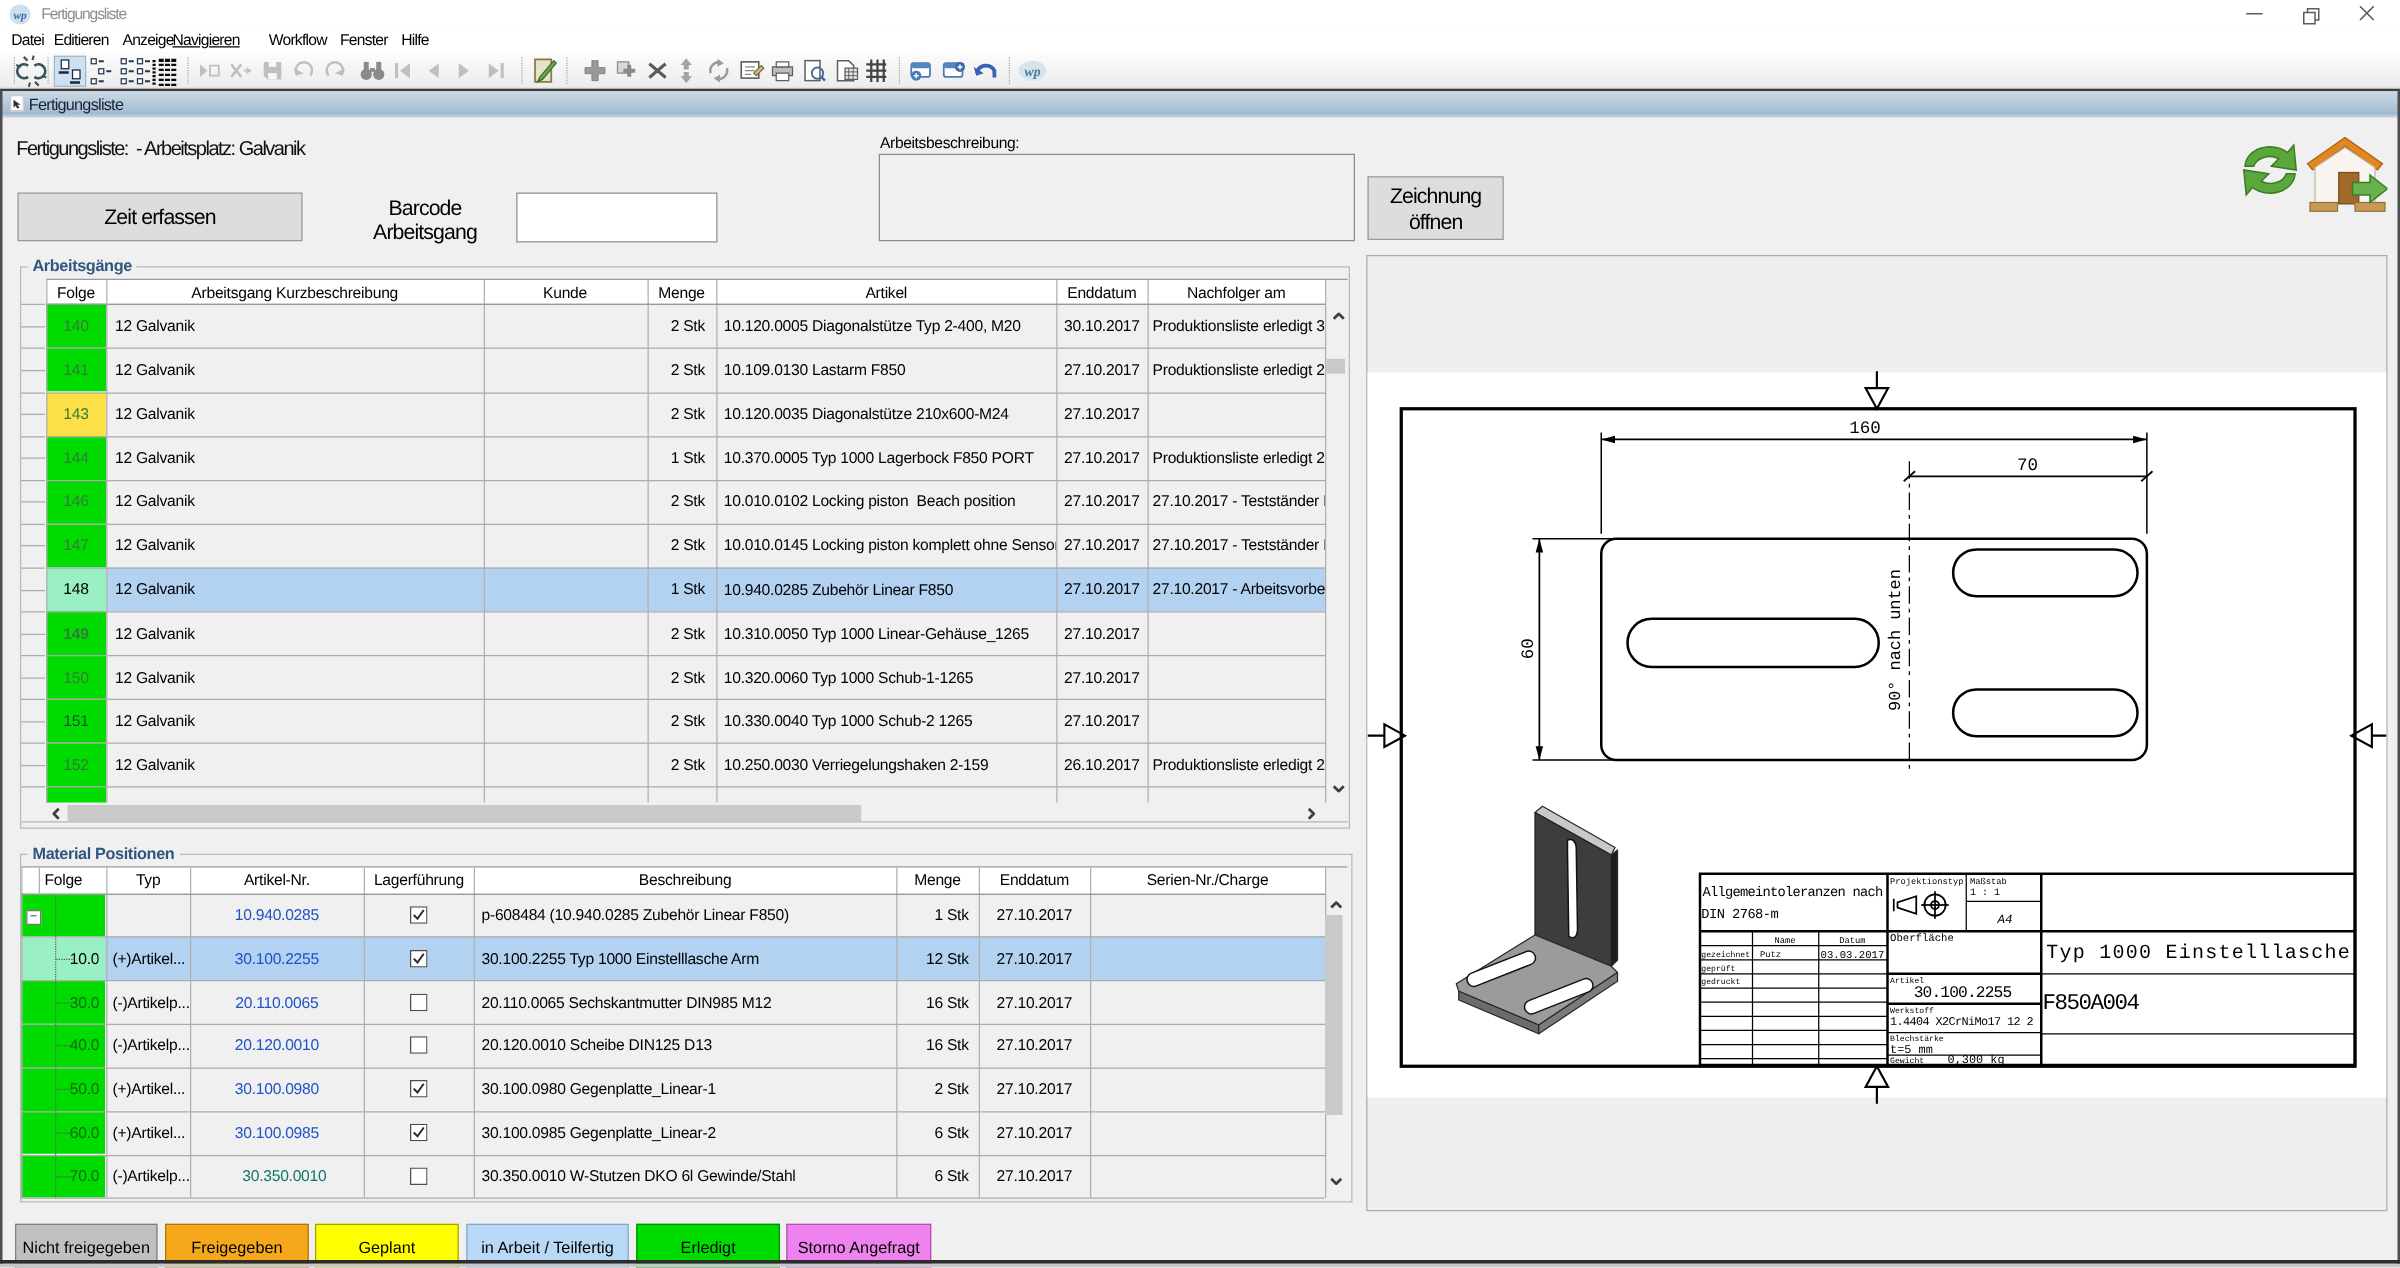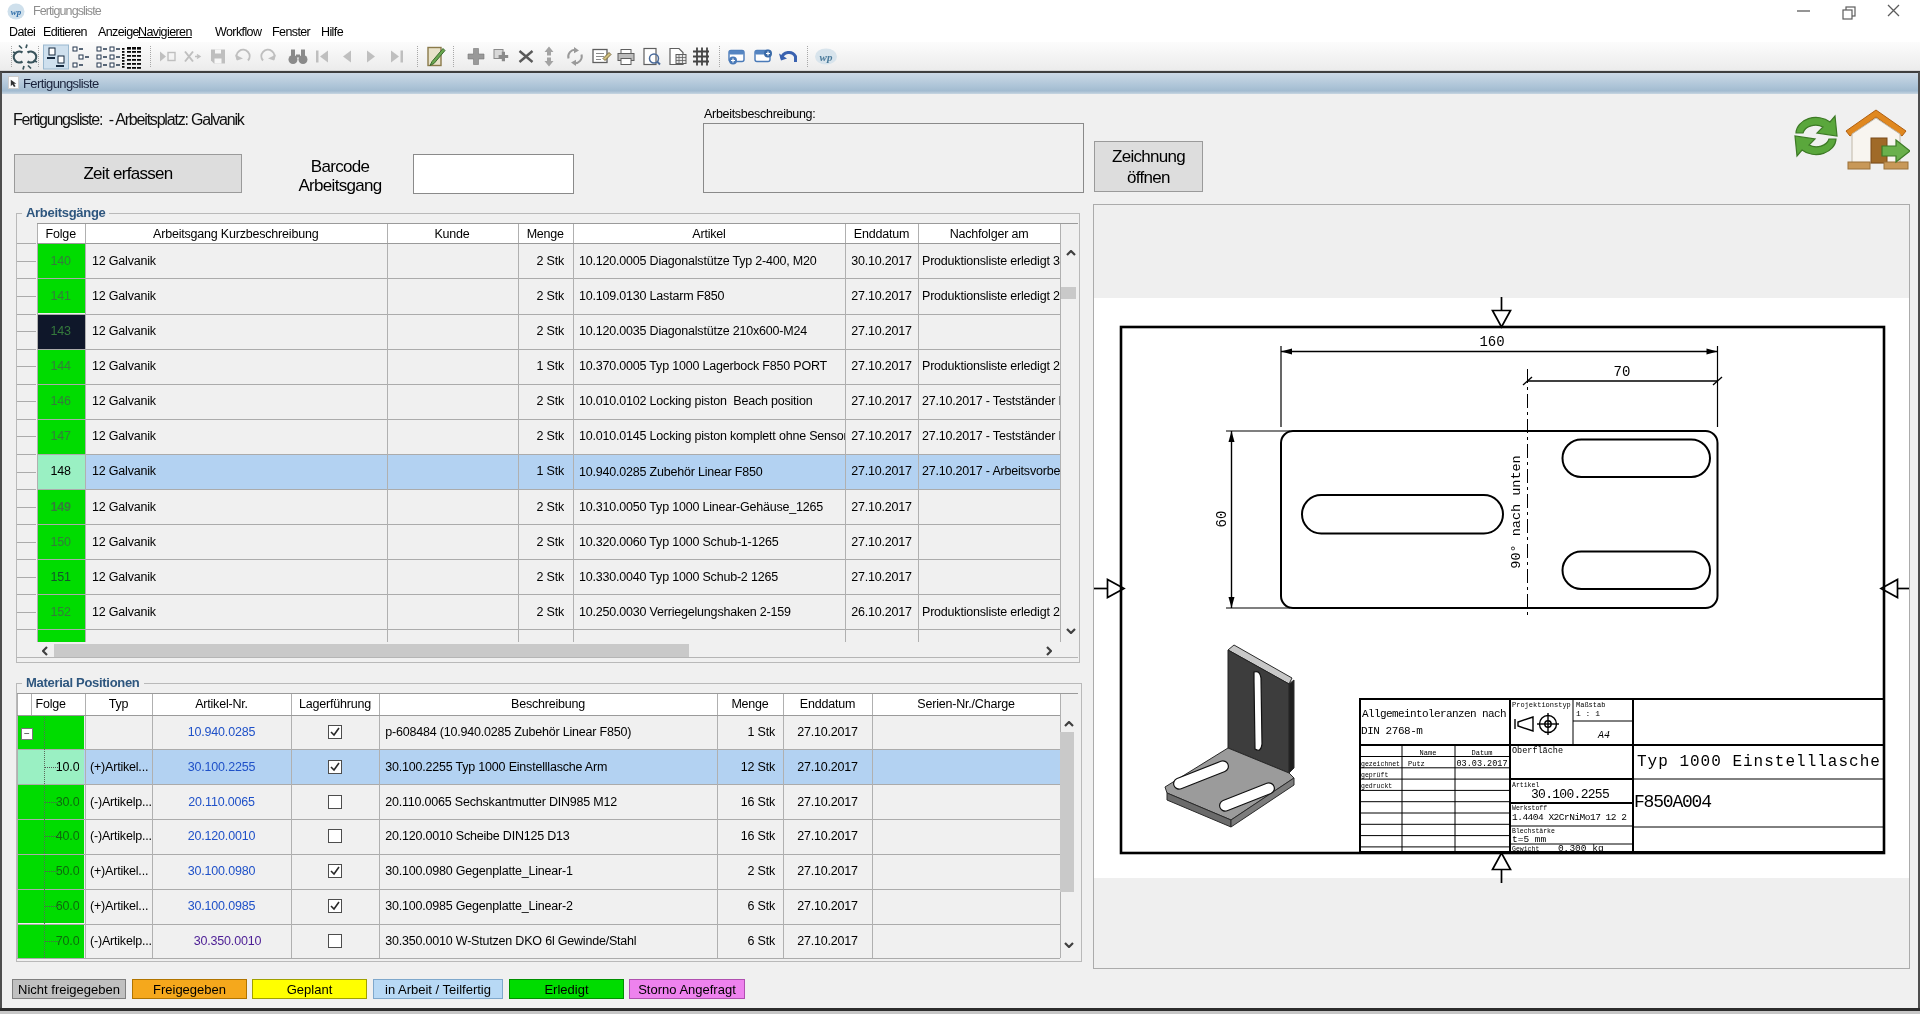--- a/index.html
+++ b/index.html
@@ -17,21 +17,21 @@
 .grouplabel { position:absolute; font-size:13px; letter-spacing:-0.3px; font-weight:bold; color:#2e567e; background:#f0f0f0; padding:0 4px; }
 .groupbox { position:absolute; border:1px solid #b9b9b9; }
 .btn { position:absolute; background:#dddddd; border:1px solid #9a9a9a; color:#000; letter-spacing:-0.7px; display:flex; align-items:center; justify-content:center; text-align:center; }
 .whitebox { position:absolute; background:#ffffff; border:1px solid #8a8a8a; }
 .graybox { position:absolute; background:#f0f0f0; border:1px solid #8a8a8a; }
 
 .th { position:absolute; background:#ffffff; font-size:12.5px; letter-spacing:-0.2px; display:flex; align-items:center; justify-content:center; color:#000; }
 .cell { position:absolute; font-size:12.5px; letter-spacing:-0.2px; display:flex; align-items:center; color:#000; overflow:hidden; white-space:nowrap; }
 .vline { position:absolute; width:1px; background:#b0b0b0; }
 .hline { position:absolute; height:1px; background:#ababab; }
-.legend { position:absolute; height:20px; border:1px solid #888; font-size:13px; display:flex; align-items:center; justify-content:center; top:979px; }
+.legend { position:absolute; height:36px; border:1px solid #888; font-size:13px; display:flex; align-items:center; justify-content:center; top:979px; }
 .sbthumb { position:absolute; background:#c9c9c9; }
 </style>
 </head>
 <body>
 
 <div class="abs" id="titlebar"></div>
 <svg class="abs" style="left:7px;top:3px;" width="18" height="17" viewBox="0 0 18 17">
     <ellipse cx="9" cy="8.5" rx="8.5" ry="8" fill="#cfe0ec"></ellipse>
     <text x="9" y="12" font-size="9" font-weight="bold" font-style="italic" fill="#2f6da8" text-anchor="middle" font-family="Liberation Serif, serif">wp</text>
   </svg>
@@ -281,21 +281,21 @@
 <div class="cell" style="left:845.0px;top:243.3px;width:73.0px;height:35.1px;justify-content:center;">30.10.2017</div>
 <div class="cell" style="left:922.0px;top:243.3px;width:138.0px;height:35.1px;">Produktionsliste erledigt 30.10</div>
 <div class="abs" style="left:85.0px;top:278.4px;width:975.0px;height:35.1px;background:#f0f0f0;"></div>
 <div class="cell" style="left:36.5px;top:278.4px;width:48.5px;height:35.1px;background:#00dc00;color:#357a3c;justify-content:center;">141</div>
 <div class="cell" style="left:92.0px;top:278.4px;width:294.5px;height:35.1px;">12 Galvanik</div>
 <div class="cell" style="left:517.5px;top:278.4px;width:46.5px;height:35.1px;justify-content:flex-end;">2 Stk</div>
 <div class="cell" style="left:579.0px;top:278.4px;width:266.0px;height:35.1px;">10.109.0130 Lastarm F850</div>
 <div class="cell" style="left:845.0px;top:278.4px;width:73.0px;height:35.1px;justify-content:center;">27.10.2017</div>
 <div class="cell" style="left:922.0px;top:278.4px;width:138.0px;height:35.1px;">Produktionsliste erledigt 27.10</div>
 <div class="abs" style="left:85.0px;top:313.5px;width:975.0px;height:35.1px;background:#f0f0f0;"></div>
-<div class="cell" style="left:36.5px;top:313.5px;width:48.5px;height:35.1px;background:#0f172a;color:#357a3c;justify-content:center;">143</div>
+<div class="cell" style="left:36.5px;top:313.5px;width:48.5px;height:35.1px;background:#fde047;color:#357a3c;justify-content:center;">143</div>
 <div class="cell" style="left:92.0px;top:313.5px;width:294.5px;height:35.1px;">12 Galvanik</div>
 <div class="cell" style="left:517.5px;top:313.5px;width:46.5px;height:35.1px;justify-content:flex-end;">2 Stk</div>
 <div class="cell" style="left:579.0px;top:313.5px;width:266.0px;height:35.1px;">10.120.0035 Diagonalstütze 210x600-M24</div>
 <div class="cell" style="left:845.0px;top:313.5px;width:73.0px;height:35.1px;justify-content:center;">27.10.2017</div>
 <div class="cell" style="left:922.0px;top:313.5px;width:138.0px;height:35.1px;"></div>
 <div class="abs" style="left:85.0px;top:348.6px;width:975.0px;height:35.1px;background:#f0f0f0;"></div>
 <div class="cell" style="left:36.5px;top:348.6px;width:48.5px;height:35.1px;background:#00dc00;color:#357a3c;justify-content:center;">144</div>
 <div class="cell" style="left:92.0px;top:348.6px;width:294.5px;height:35.1px;">12 Galvanik</div>
 <div class="cell" style="left:517.5px;top:348.6px;width:46.5px;height:35.1px;justify-content:flex-end;">1 Stk</div>
 <div class="cell" style="left:579.0px;top:348.6px;width:266.0px;height:35.1px;">10.370.0005 Typ 1000 Lagerbock F850 PORT</div>
@@ -498,21 +498,21 @@
       <path d="M3 7 L6 10 L11 3" fill="none" stroke="#2a2a2a" stroke-width="1.6"></path>
     </svg>
 <div class="cell" style="left:385.2px;top:888.7px;width:331.8px;height:34.8px;">30.100.0985 Gegenplatte_Linear-2</div>
 <div class="cell" style="left:717.0px;top:888.7px;width:58.0px;height:34.8px;justify-content:flex-end;">6 Stk</div>
 <div class="cell" style="left:783.0px;top:888.7px;width:89.0px;height:34.8px;justify-content:center;">27.10.2017</div>
 <div class="abs" style="left:84.4px;top:923.5px;width:975.6px;height:34.8px;background:#f0f0f0;"></div>
 <div class="abs" style="left:17px;top:923.5px;width:67.4px;height:34.8px;background:#00dc00;"></div>
 <div class="cell" style="left:17.0px;top:923.5px;width:62.4px;height:34.8px;justify-content:flex-end;color:#0d6b0d;">70.0</div>
 <div class="abs" style="left:45px;top:940.9px;width:13px;height:1px;border-top:1px dotted #555;"></div>
 <div class="cell" style="left:90.0px;top:923.5px;width:62.0px;height:34.8px;">(-)Artikelp...</div>
-<div class="cell" style="left:152.0px;top:923.5px;width:139.0px;height:34.8px;justify-content:center;color:#4c1d95;padding-left:12px;">30.350.0010</div>
+<div class="cell" style="left:152.0px;top:923.5px;width:139.0px;height:34.8px;justify-content:center;color:#0f766e;padding-left:12px;">30.350.0010</div>
 <svg class="abs" style="left:328.1px;top:933.9px;" width="14" height="14" viewBox="0 0 14 14">
       <rect x="0.5" y="0.5" width="13" height="13" fill="#fff" stroke="#4d4d4d"></rect>
     </svg>
 <div class="cell" style="left:385.2px;top:923.5px;width:331.8px;height:34.8px;">30.350.0010 W-Stutzen DKO 6l Gewinde/Stahl</div>
 <div class="cell" style="left:717.0px;top:923.5px;width:58.0px;height:34.8px;justify-content:flex-end;">6 Stk</div>
 <div class="cell" style="left:783.0px;top:923.5px;width:89.0px;height:34.8px;justify-content:center;">27.10.2017</div>
 <div class="abs hline" style="left:17px;top:714.5px;width:1043px;height:1px;"></div>
 <div class="abs hline" style="left:17px;top:749.3px;width:1043px;height:1px;"></div>
 <div class="abs hline" style="left:17px;top:784.2px;width:1043px;height:1px;"></div>
 <div class="abs hline" style="left:17px;top:819.0px;width:1043px;height:1px;"></div>

